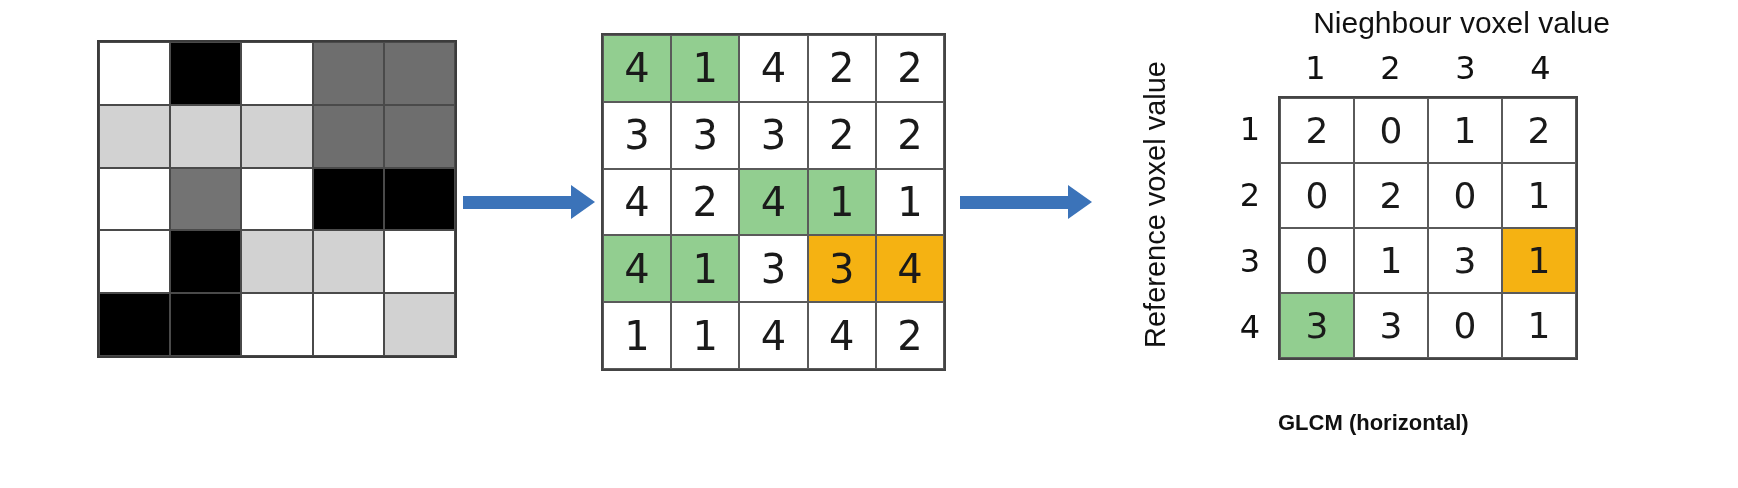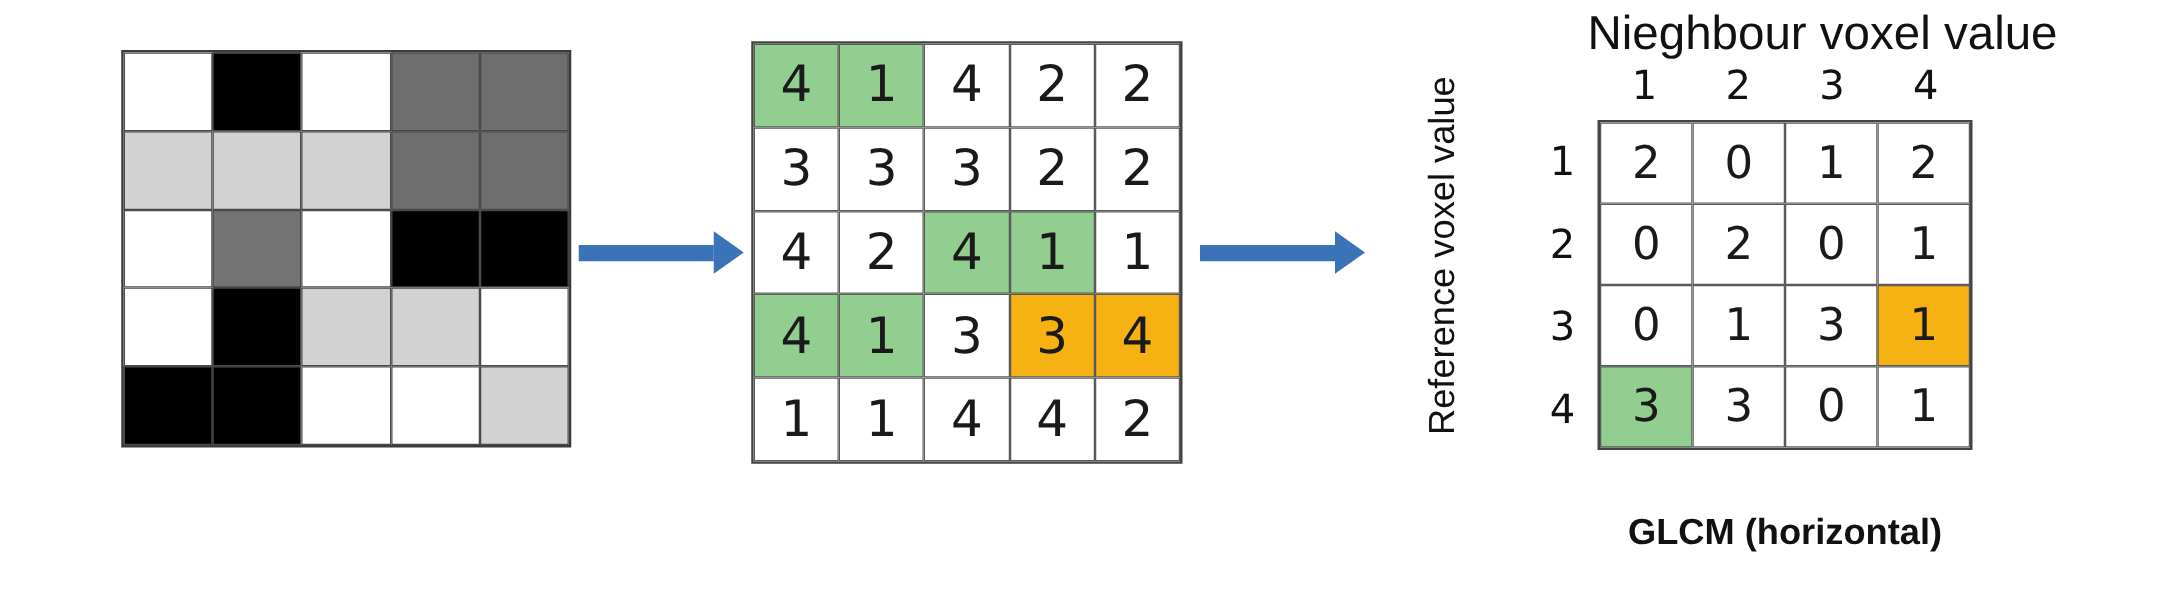--- a/index.html
+++ b/index.html
@@ -97,25 +97,25 @@
   
   #panel-glcm-wrap {
     position: absolute;
     left: 1100px;
     top: 0px;
     width: 560px;
     height: 488px;
   }
   #glcm-col-title {
     position: absolute;
-    left: 170px;
+    left: 180px;
     top: 6px;
     width: 330px;
-    text-align: center;
-    font-size: 38px;
+    text-align: right;
+    font-size: 30px;
     color: #111;
     font-family: "Liberation Sans", sans-serif;
     white-space: nowrap;
   }
   #glcm-row-title {
     position: absolute;
     left: -95px;
     top: 188px;
     width: 300px;
     text-align: center;
@@ -181,22 +181,21 @@
     background: #ffffff;
     font-family: "DejaVu Sans", sans-serif;
   }
   #glcm-table .ccell.hl-green { background: #92ce90; }
   #glcm-table .ccell.hl-orange { background: #f5b212; }
   #glcm-caption {
     position: absolute;
     left: 178px;
     top: 410px;
     width: 300px;
-    text-align: center;
-    font-size: 29px;
+    font-size: 22px;
     font-weight: bold;
     color: #111;
     white-space: nowrap;
   }
 </style>
 </head>
 <body>
 
 <div id="figure">
 

